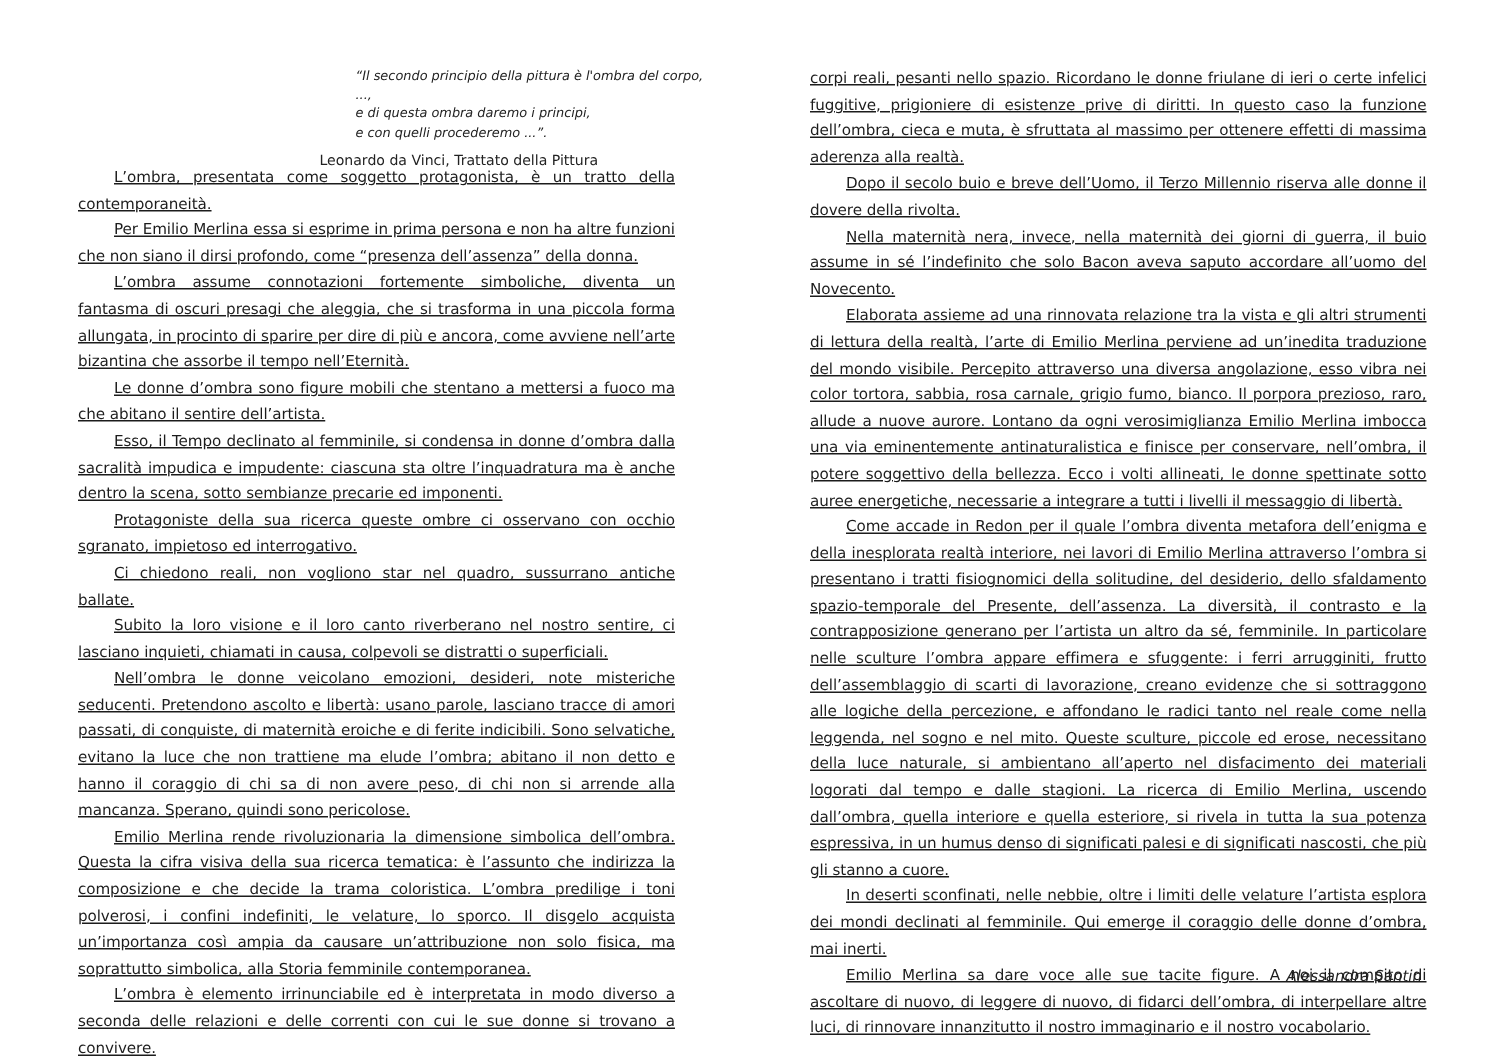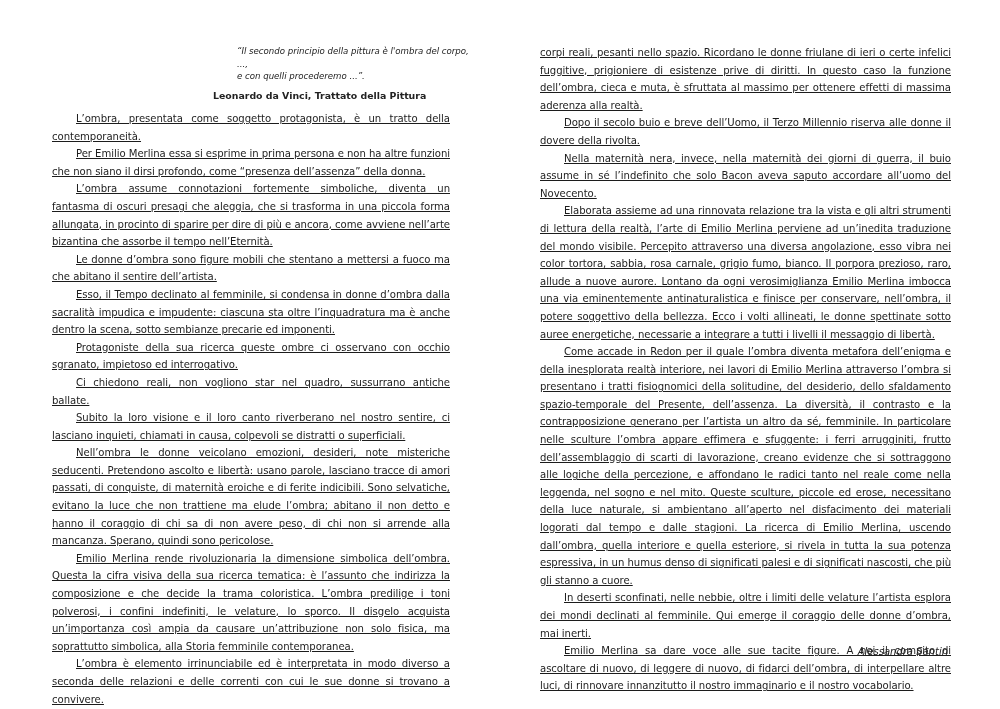--- a/index.html
+++ b/index.html
@@ -4,37 +4,38 @@
 <style>
   html, body { margin: 0; padding: 0; background: #ffffff; }
   body { width: 1000px; height: 709px; position: relative; overflow: hidden;
          font-family: "DejaVu Sans", sans-serif; color: #1a1a1a; }
   .page { position: absolute; top: 0; height: 709px; }
   .page-left { left: 0; width: 500px; }
   .page-right { left: 500px; width: 500px; }
   .epigraph { position: absolute; left: 213px; top: 45px; width: 260px;
               font-size: 8.6px; line-height: 12.5px; color: #222; }
   .epigraph .quote { font-style: italic; margin-left: 24px; }
-  .epigraph .source { margin-top: 7px; font-size: 9.4px; font-weight: bold; }
+  .epigraph .source { margin-top: 7px; font-size: 9.4px; }
   .column { position: absolute; font-size: 10.1px; line-height: 17.6px;
             text-align: justify; letter-spacing: -0.05px; color: #1c1c1c; }
   .col-left { left: 52px; top: 110px; width: 398px; }
   .col-right { left: 40px; top: 44px; width: 411px; }
   .column p { margin: 0; text-indent: 24px; text-decoration: underline; }
   .column p.cont { text-indent: 0; }
   .signature { position: absolute; right: 52px; top: 646px;
                font-style: italic; font-size: 10px; color: #222; }
 </style>
 </head>
 <body>
 
 <div class="page page-left">
   <div class="epigraph">
     <div class="quote">
       <div>“Il secondo principio della pittura è l'ombra del corpo, ...,</div>
+      <div>e di questa ombra daremo i principi,</div>
       <div>e con quelli procederemo ...”.</div>
     </div>
     <div class="source">Leonardo da Vinci, Trattato della Pittura</div>
   </div>
 
   <div class="column col-left">
     <p>L’ombra, presentata come soggetto protagonista, è un tratto della contemporaneità.</p>
     <p>Per Emilio Merlina essa si esprime in prima persona e non ha altre funzioni che non siano il dirsi profondo, come “presenza dell’assenza” della donna.</p>
     <p>L’ombra assume connotazioni fortemente simboliche, diventa un fantasma di oscuri presagi che aleggia, che si trasforma in una piccola forma allungata, in procinto di sparire per dire di più e ancora, come avviene  nell’arte bizantina che assorbe il tempo nell’Eternità.</p>
     <p>Le donne d’ombra sono figure mobili che stentano a mettersi a fuoco ma che abitano il sentire dell’artista.</p>

